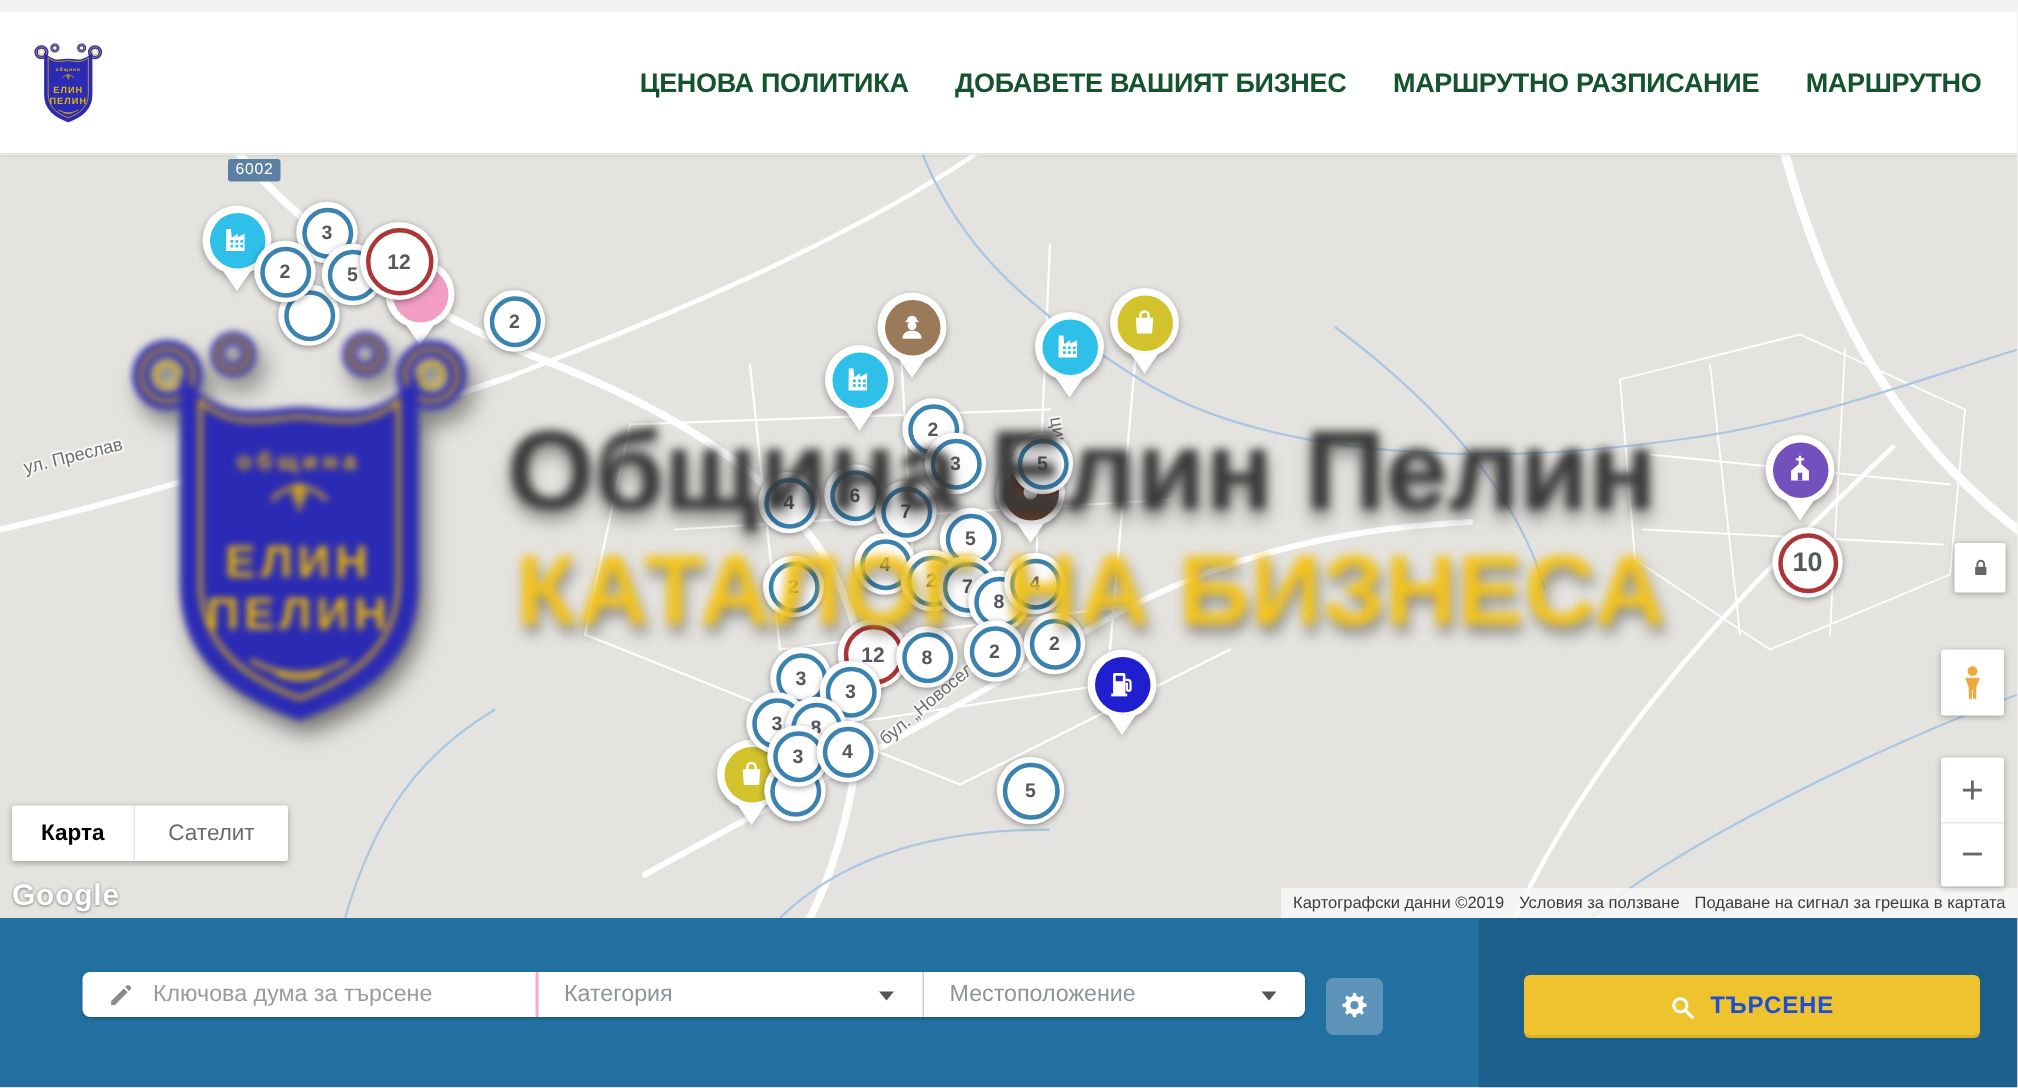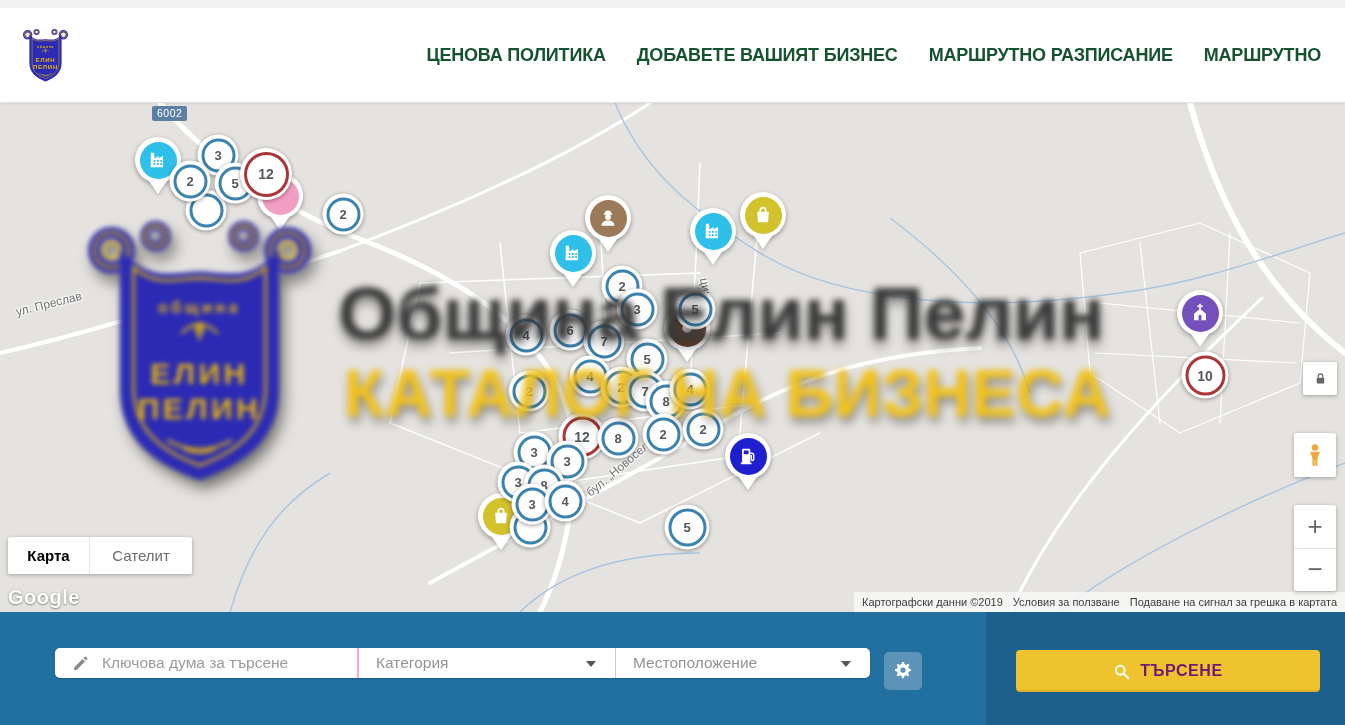--- a/index.html
+++ b/index.html
@@ -88,21 +88,21 @@
   .fake-select { font-size:15.5px; color:#8f9499; cursor:pointer; flex:1; }
   .chevron { position:absolute; right:19px; top:50%; margin-top:-2px; width:0; height:0;
              border-left:5px solid transparent; border-right:5px solid transparent; border-top:6px solid #555; cursor:pointer; }
   .gear-btn { position:absolute; left:884px; top:40px; width:38px; height:38px; border-radius:5px; background:#5e93b9;
               display:flex; align-items:center; justify-content:center; cursor:pointer; }
   .gear-btn svg { width:20px; height:20px; }
   .search-btn { position:absolute; left:1016px; top:38px; width:304px; height:42px; border-radius:4px; background:#eec32d;
                 display:flex; align-items:center; justify-content:center; gap:10px; cursor:pointer;
                 box-shadow:inset 0 -2px rgba(0,0,0,.08); }
   .search-btn svg { width:17px; height:17px; }
-  .search-btn-label { color:#701a75; font-size:16px; font-weight:bold; letter-spacing:.6px; }
+  .search-btn-label { color:#1d4ed8; font-size:16px; font-weight:bold; letter-spacing:.6px; }
 
   .crest-svg text { font-family:"Liberation Sans",sans-serif; font-weight:bold; fill:#e2b40f; text-anchor:middle; }
   .crest-small { font-size:14px; letter-spacing:3px; }
   .crest-big { font-size:26px; letter-spacing:3px; }
 </style>
 </head>
 <body>
 
 <div class="screen">
 
@@ -387,21 +387,21 @@
         <div class="cluster" style="width: 41px; height: 41px; left: 532px; top: 401px; --ring: #3b82ae;">
           <span class="cluster-n" style="font-size: 13px;">3</span>
         </div>
         <div class="cluster" style="width: 41px; height: 41px; left: 565px; top: 398px; --ring: #3b82ae;">
           <span class="cluster-n" style="font-size: 13px;">4</span>
         </div>
         <div class="cluster" style="width: 45px; height: 45px; left: 687px; top: 424px; --ring: #3b82ae;">
           <span class="cluster-n" style="font-size: 13px;">5</span>
         </div>
         <div class="cluster" style="width: 47px; height: 47px; left: 1205px; top: 272px; --ring: #ac3538;">
-          <span class="cluster-n" style="font-size: 14px;">10</span>
+          <span class="cluster-n" style="font-size: 18px;">10</span>
         </div>
       </div>
 
     <div class="watermark">
       <svg class="wm-crest crest-svg" viewBox="0 0 200 240">
         <g stroke="#2b2bb5" fill="none">
           <circle cx="24" cy="32" r="15" stroke-width="10"></circle>
             <circle cx="176" cy="32" r="15" stroke-width="10"></circle>
           <circle cx="62" cy="20" r="9" stroke-width="8"></circle>
             <circle cx="138" cy="20" r="9" stroke-width="8"></circle>

